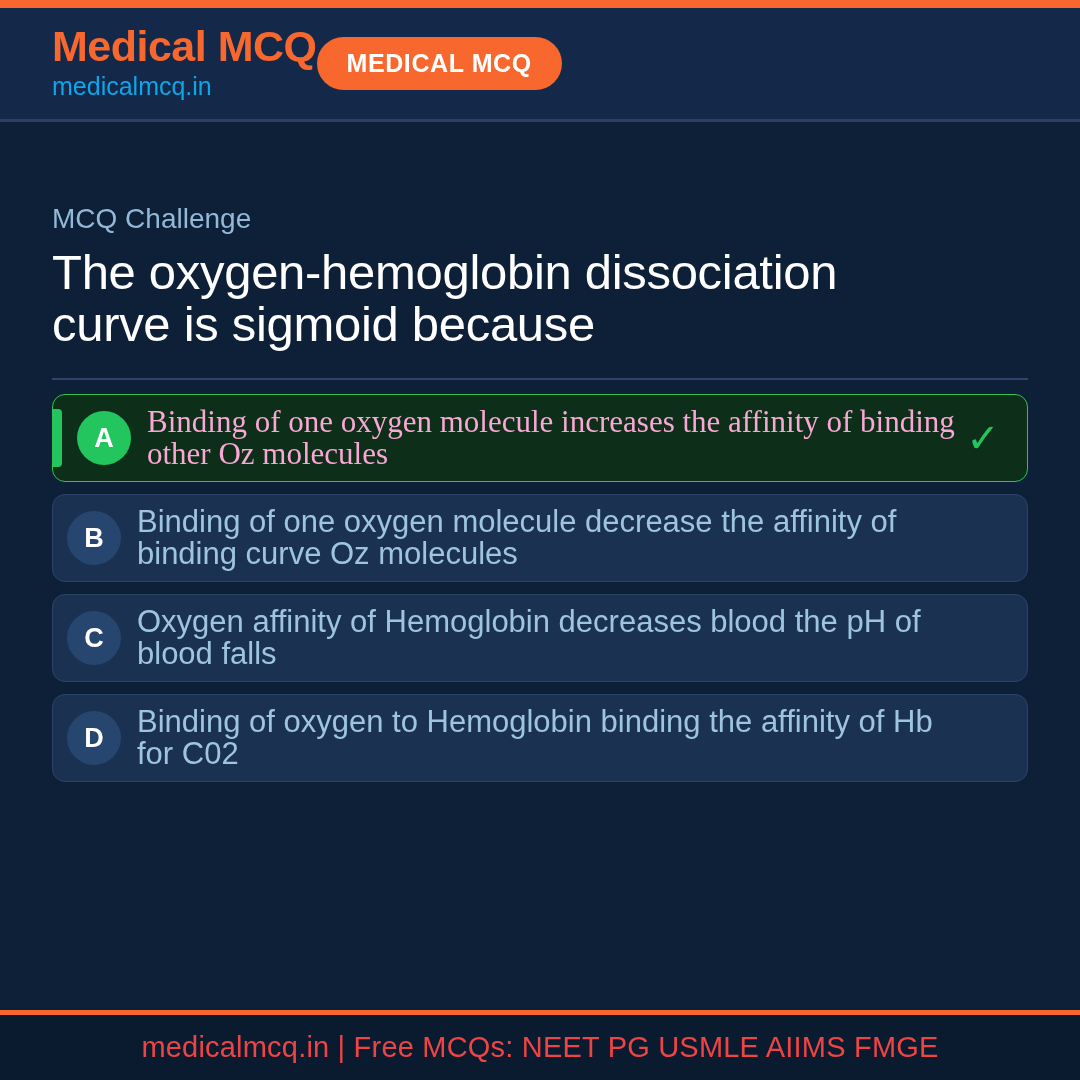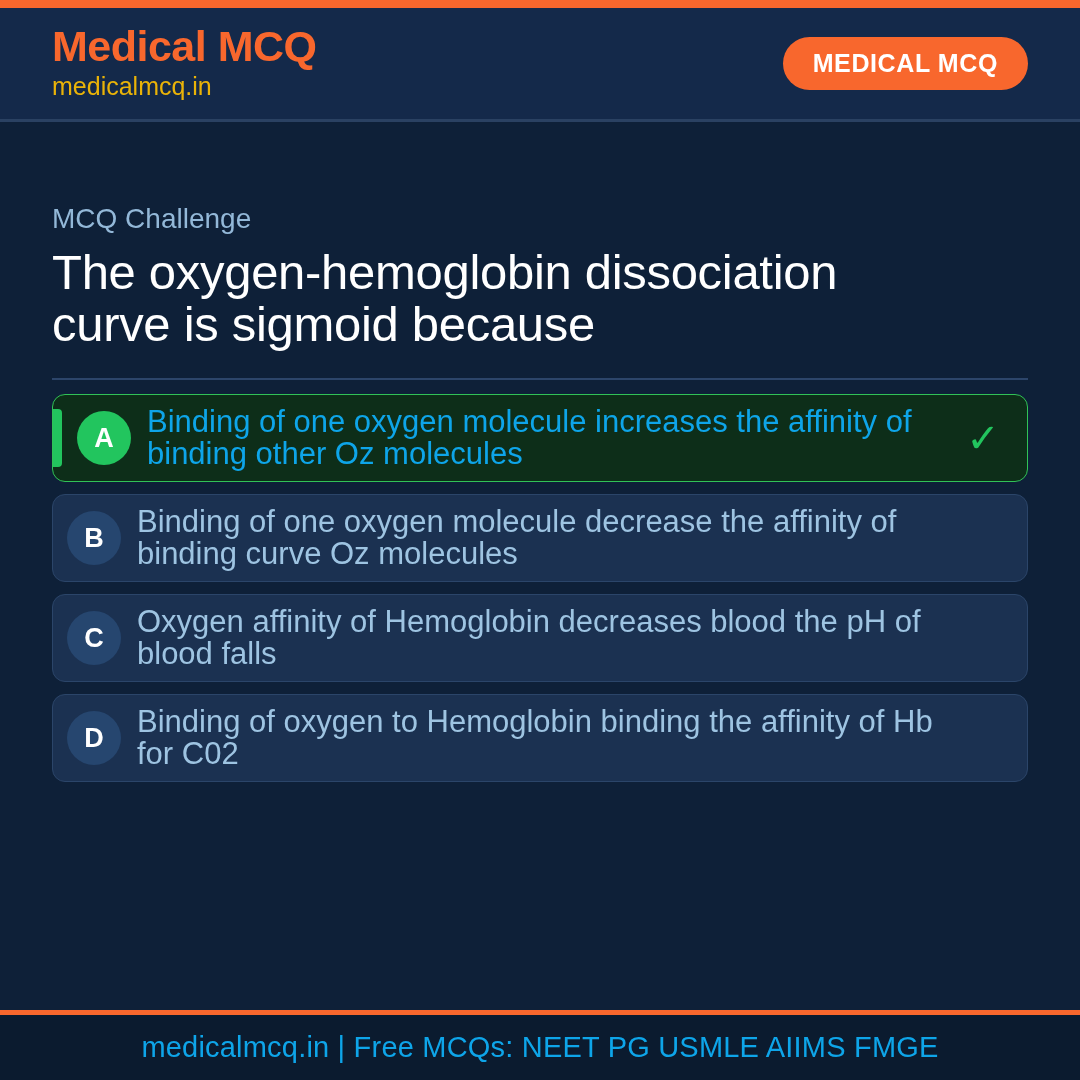--- a/index.html
+++ b/index.html
@@ -30,38 +30,38 @@
   }
 
   
   .header {
     flex: 0 0 auto;
     height: 114px;
     background: #14294a;
     border-bottom: 3px solid #2a4162;
     display: flex;
     align-items: center;
-    justify-content: space-between;
+    justify-content: flex-start;
     padding: 0 52px;
     box-sizing: border-box;
   }
   .brand {
     display: flex;
     flex-direction: column;
     justify-content: center;
   }
   .brand-title {
     color: #f8672d;
     font-size: 43px;
     font-weight: bold;
     line-height: 1.05;
     letter-spacing: -0.5px;
   }
   .brand-sub {
-    color: #eab308;
+    color: #0ea5e9;
     font-size: 25px;
     line-height: 1.25;
     margin-top: 2px;
   }
   .badge-pill {
     background: #f8672d;
     color: #ffffff;
     font-size: 25px;
     font-weight: bold;
     letter-spacing: 0.6px;
@@ -166,39 +166,40 @@
     width: 9px;
     border-radius: 0 4px 4px 0;
     background: #22c55e;
   }
   .option.correct .marker {
     background: #22c55e;
     color: #ffffff;
     margin-left: 10px;
   }
   .option.correct .otext {
-    color: #0ea5e9;
+    color: #f9a8d4;
+    font-family: Liberation Serif, serif;
   }
   .option.correct .tick {
     visibility: visible;
   }
 
   
   .footer {
     flex: 0 0 auto;
     height: 70px;
     background: #0b1b2f;
     border-top: 5px solid #f8672d;
     display: flex;
     align-items: center;
     justify-content: center;
     box-sizing: border-box;
   }
   .footer-text {
-    color: #0ea5e9;
+    color: #ef4444;
     font-size: 29px;
     letter-spacing: 0.2px;
     white-space: nowrap;
   }
 </style>
 </head>
 <body>
 
 <div class="page">
 

